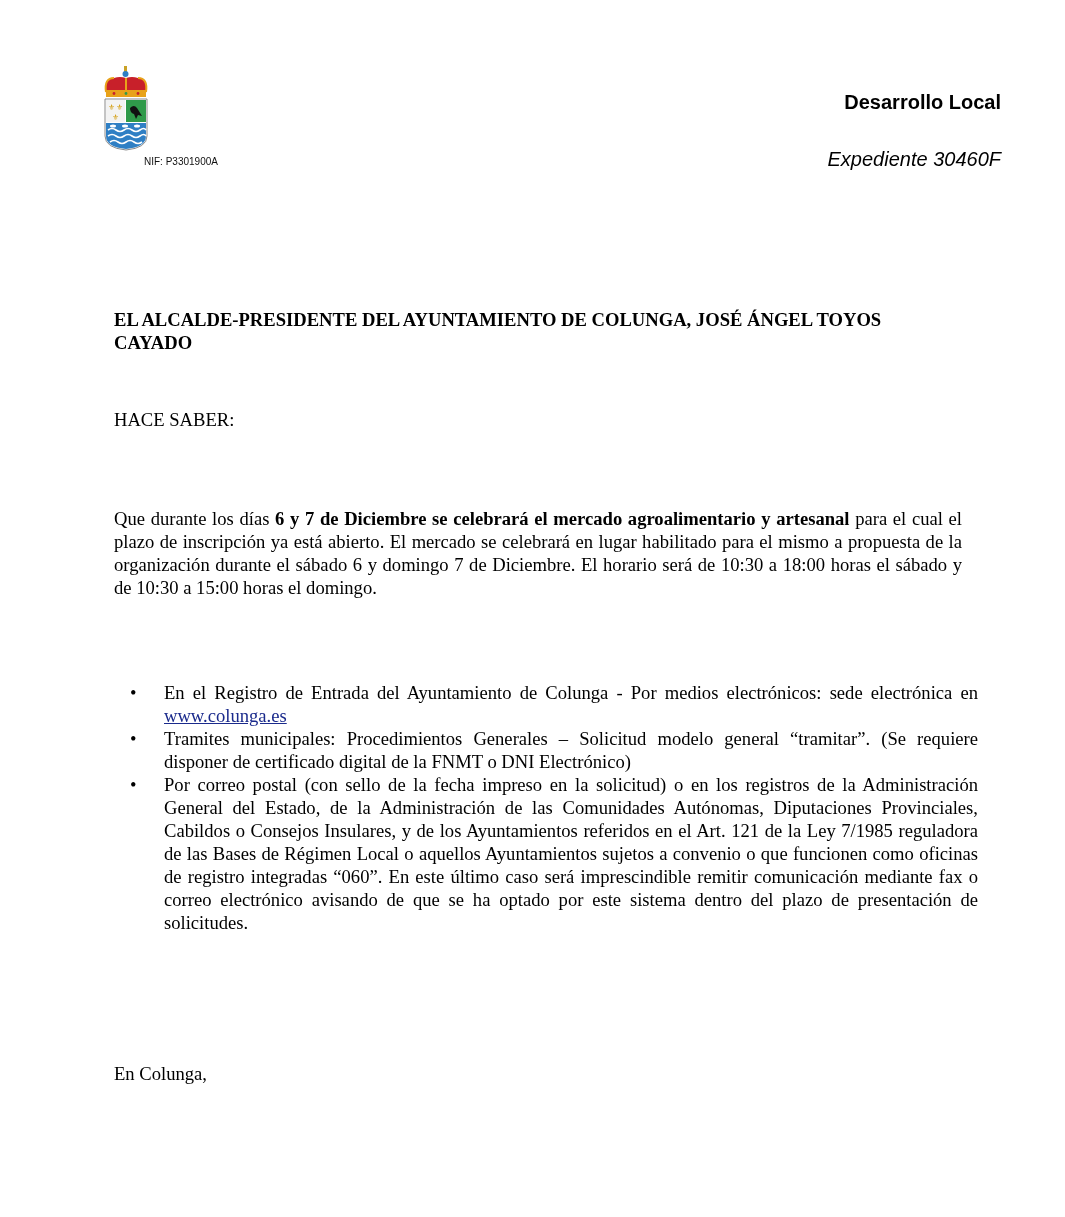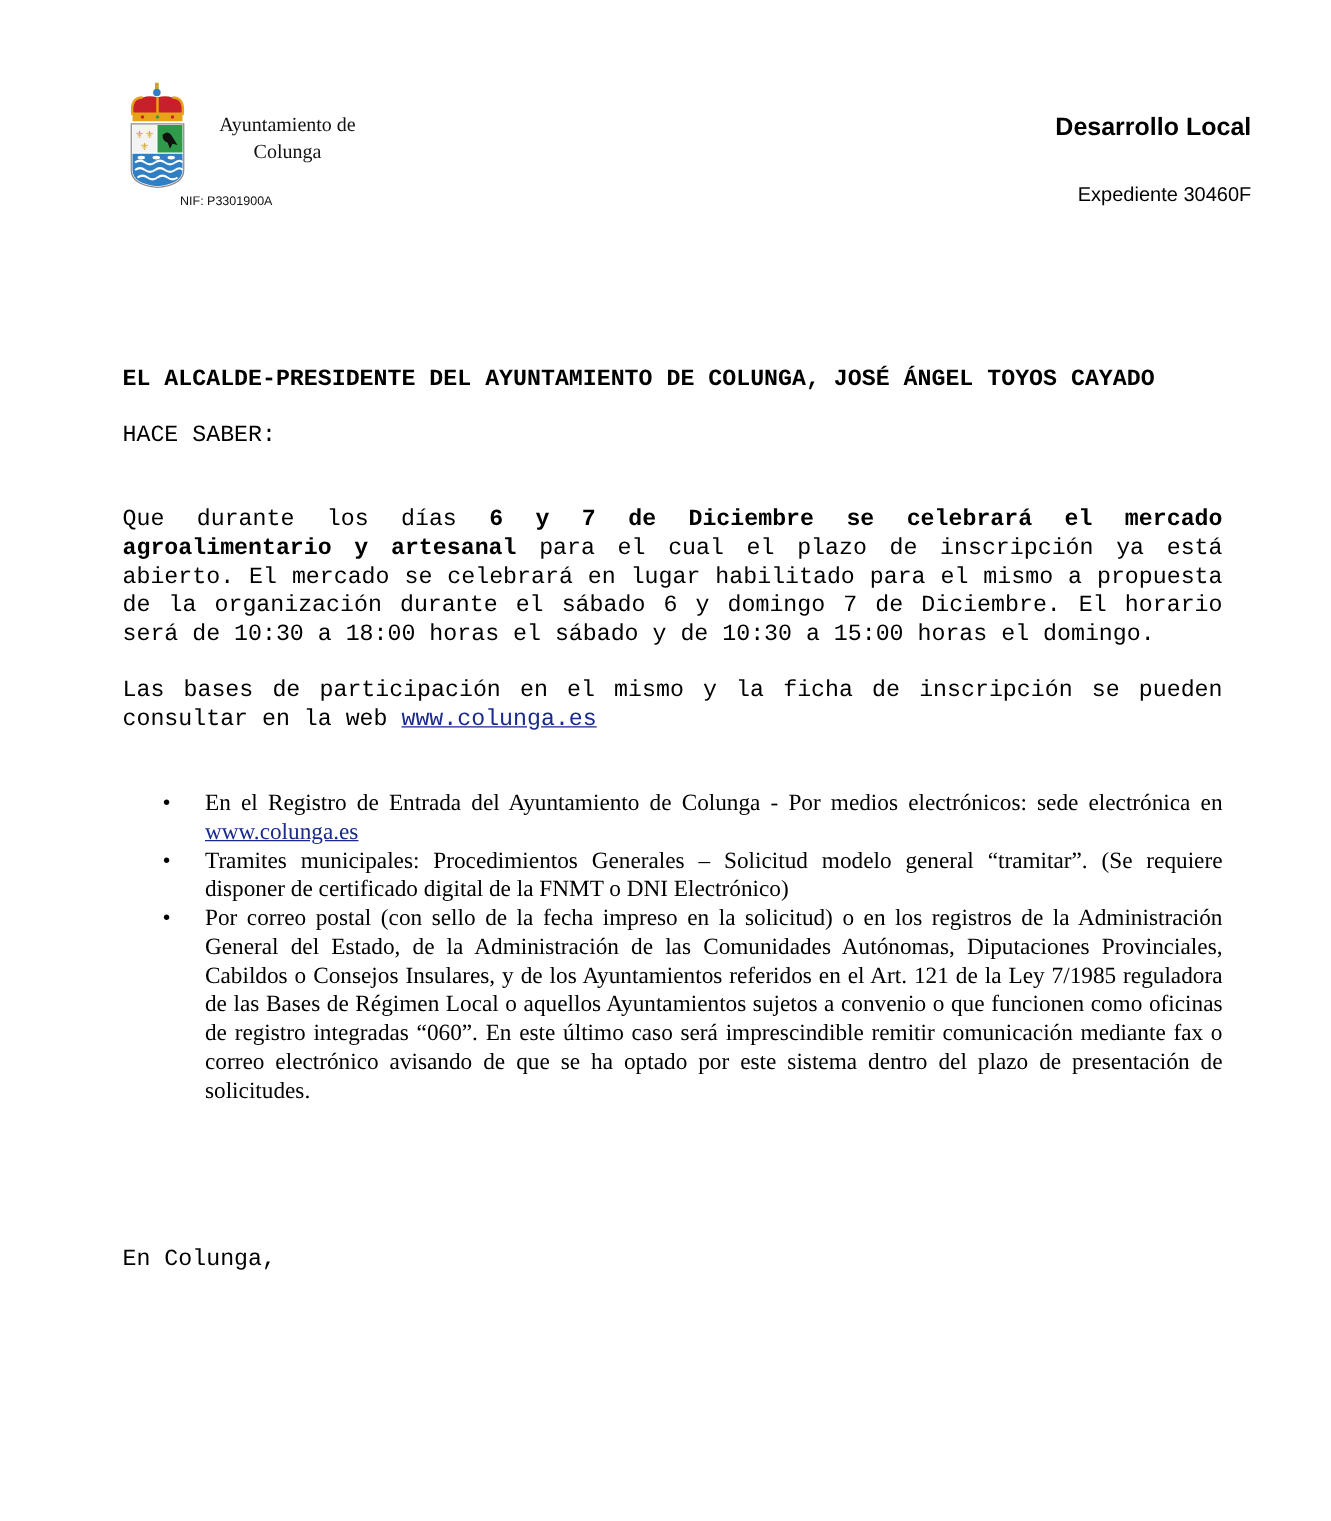--- a/index.html
+++ b/index.html
@@ -9,26 +9,26 @@
     
     .logo-block { position: absolute; left: 102px; top: 66px; width: 200px; height: 110px; }
     .crest { position: absolute; left: 0; top: 0; width: 48px; height: 86px; }
     .logo-text { position: absolute; left: 58px; top: 24px; width: 140px; text-align: center;
       font-family: "Liberation Serif", serif; font-size: 16px; line-height: 21px; color: #111; }
     .nif { position: absolute; left: 42px; top: 90px; font-family: Liberation Sans, sans-serif; font-size: 10px; color: #111; }
 
     .dept { position: absolute; right: 64px; top: 91px; font-family: "Liberation Sans", sans-serif;
       font-weight: bold; font-size: 20px; color: #000; margin-left: 36px; }
     .expediente { position: absolute; right: 64px; top: 148px; font-family: "Liberation Sans", sans-serif;
-      font-size: 16px; color: #000; }
+      font-size: 20px; color: #000; font-style: italic; }
 
     
     .body { position: absolute; left: 98px; top: 292px; width: 880px;
       font-family: "Liberation Serif", serif; font-size: 18.6px; line-height: 23px; }
-    .body p { margin: 0; text-align: justify; font-family: Liberation Mono, monospace; }
+    .body p { margin: 16px; text-align: justify; }
     .title { font-weight: bold; text-align: left !important; }
     .gap-22 { height: 22px; }
     a.link { color: #1a2a8c; text-decoration: underline; }
     ul.medios { list-style: none; margin: 0; padding: 0; }
     ul.medios li { position: relative; padding-left: 66px; text-align: justify; }
     ul.medios li .bullet { position: absolute; left: 32px; top: 0; }
     .closing { text-align: left; }
   </style>
 </head>
 <body>
@@ -60,43 +60,38 @@
       <path d="M28 42 Q32 38 35 42 L40 50 L36 49 L34 53 L32 48 Q28 47 28 42 Z" fill="#111"></path>
 
       <path d="M4 57 H44 V70 Q44 81 24 83 Q4 81 4 70 Z" fill="#2f7fc4"></path>
       <path d="M6 64 Q10 61 14 64 T22 64 T30 64 T38 64 T44 64" stroke="#fff" stroke-width="1.6" fill="none"></path>
       <path d="M6 70 Q10 67 14 70 T22 70 T30 70 T38 70 T44 70" stroke="#fff" stroke-width="1.6" fill="none"></path>
       <path d="M8 76 Q12 73 16 76 T24 76 T32 76 T40 76" stroke="#fff" stroke-width="1.6" fill="none"></path>
       <ellipse cx="11" cy="60" rx="3" ry="1.5" fill="#fff"></ellipse>
       <ellipse cx="23" cy="60" rx="3" ry="1.5" fill="#fff"></ellipse>
       <ellipse cx="35" cy="60" rx="3" ry="1.5" fill="#fff"></ellipse>
     </svg>
-    <div class="logo-text">
-      <div>Ayuntamiento de</div>
-      <div>Colunga</div>
-    </div>
     <div class="nif">NIF: P3301900A</div>
   </div>
 
   <div class="dept">Desarrollo Local</div>
   <div class="expediente">Expediente 30460F</div>
 
   <div class="body">
     <p class="title">EL ALCALDE-PRESIDENTE DEL AYUNTAMIENTO DE COLUNGA, JOSÉ ÁNGEL TOYOS CAYADO</p>
     <div class="gap-22"></div>
 
     <p>HACE SABER:</p>
     <div class="gap-22"></div>
 
     <div class="gap-22"></div>
 
     <p><span>Que durante los días </span><b>6 y 7 de Diciembre se celebrará el mercado agroalimentario y artesanal</b><span> para el cual el plazo de inscripción ya está abierto. El mercado se celebrará en lugar habilitado para el mismo a propuesta de la organización durante el sábado 6 y domingo 7 de Diciembre. El horario será de 10:30 a 18:00 horas el sábado y de 10:30 a 15:00 horas el domingo.</span></p>
     <div class="gap-22"></div>
 
-    <p><span>Las bases de participación en el mismo y la ficha de inscripción se pueden consultar en la web </span><a class="link" href="#">www.colunga.es</a></p>
     <div class="gap-22"></div>
 
     <div class="gap-22"></div>
 
     <ul class="medios">
       <li><span class="bullet">•</span><span>En el Registro de Entrada del Ayuntamiento de Colunga - Por medios electrónicos: sede electrónica en </span><a class="link" href="#">www.colunga.es</a></li>
       <li><span class="bullet">•</span><span>Tramites municipales: Procedimientos Generales – Solicitud modelo general “tramitar”. (Se requiere disponer de certificado digital de la FNMT o DNI Electrónico)</span></li>
       <li><span class="bullet">•</span><span>Por correo postal (con sello de la fecha impreso en la solicitud) o en los registros de la Administración General del Estado, de la Administración de las Comunidades Autónomas, Diputaciones Provinciales, Cabildos o Consejos Insulares, y de los Ayuntamientos referidos en el Art. 121 de la Ley 7/1985 reguladora de las Bases de Régimen Local o aquellos Ayuntamientos sujetos a convenio o que funcionen como oficinas de registro integradas “060”. En este último caso será imprescindible remitir comunicación mediante fax o correo electrónico avisando de que se ha optado por este sistema dentro del plazo de presentación de solicitudes.</span></li>
     </ul>
     <div class="gap-22"></div>

